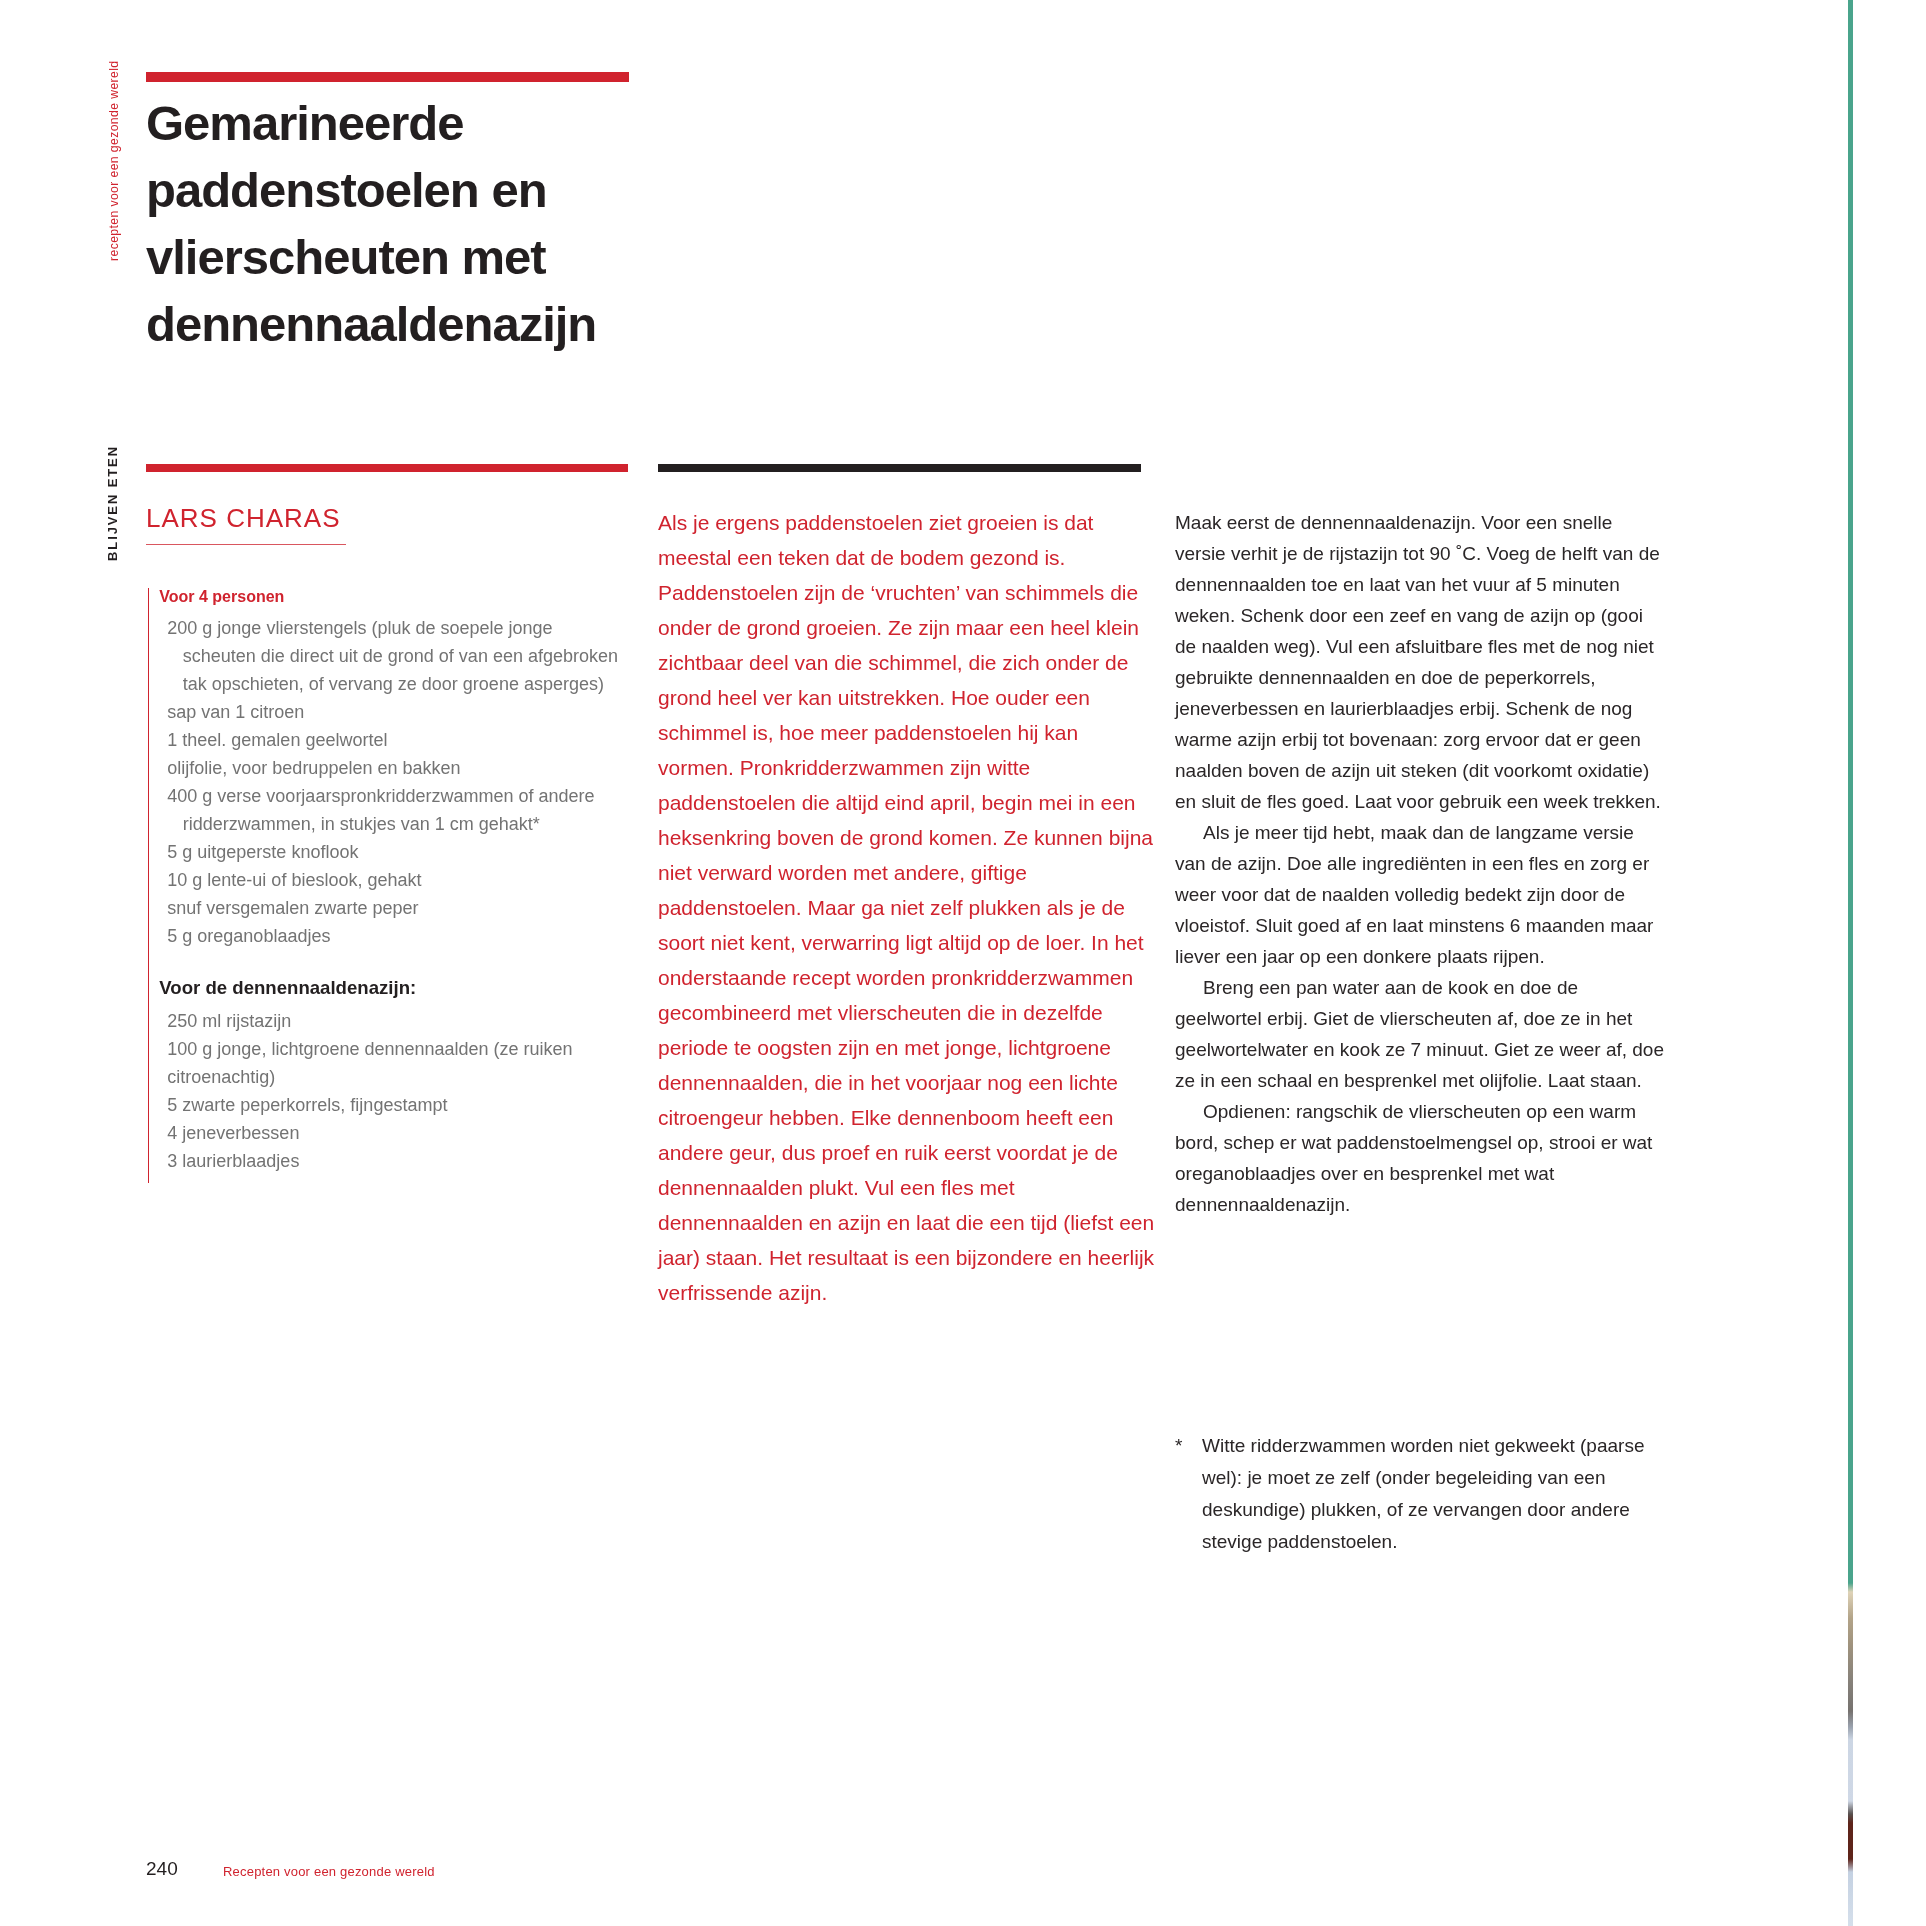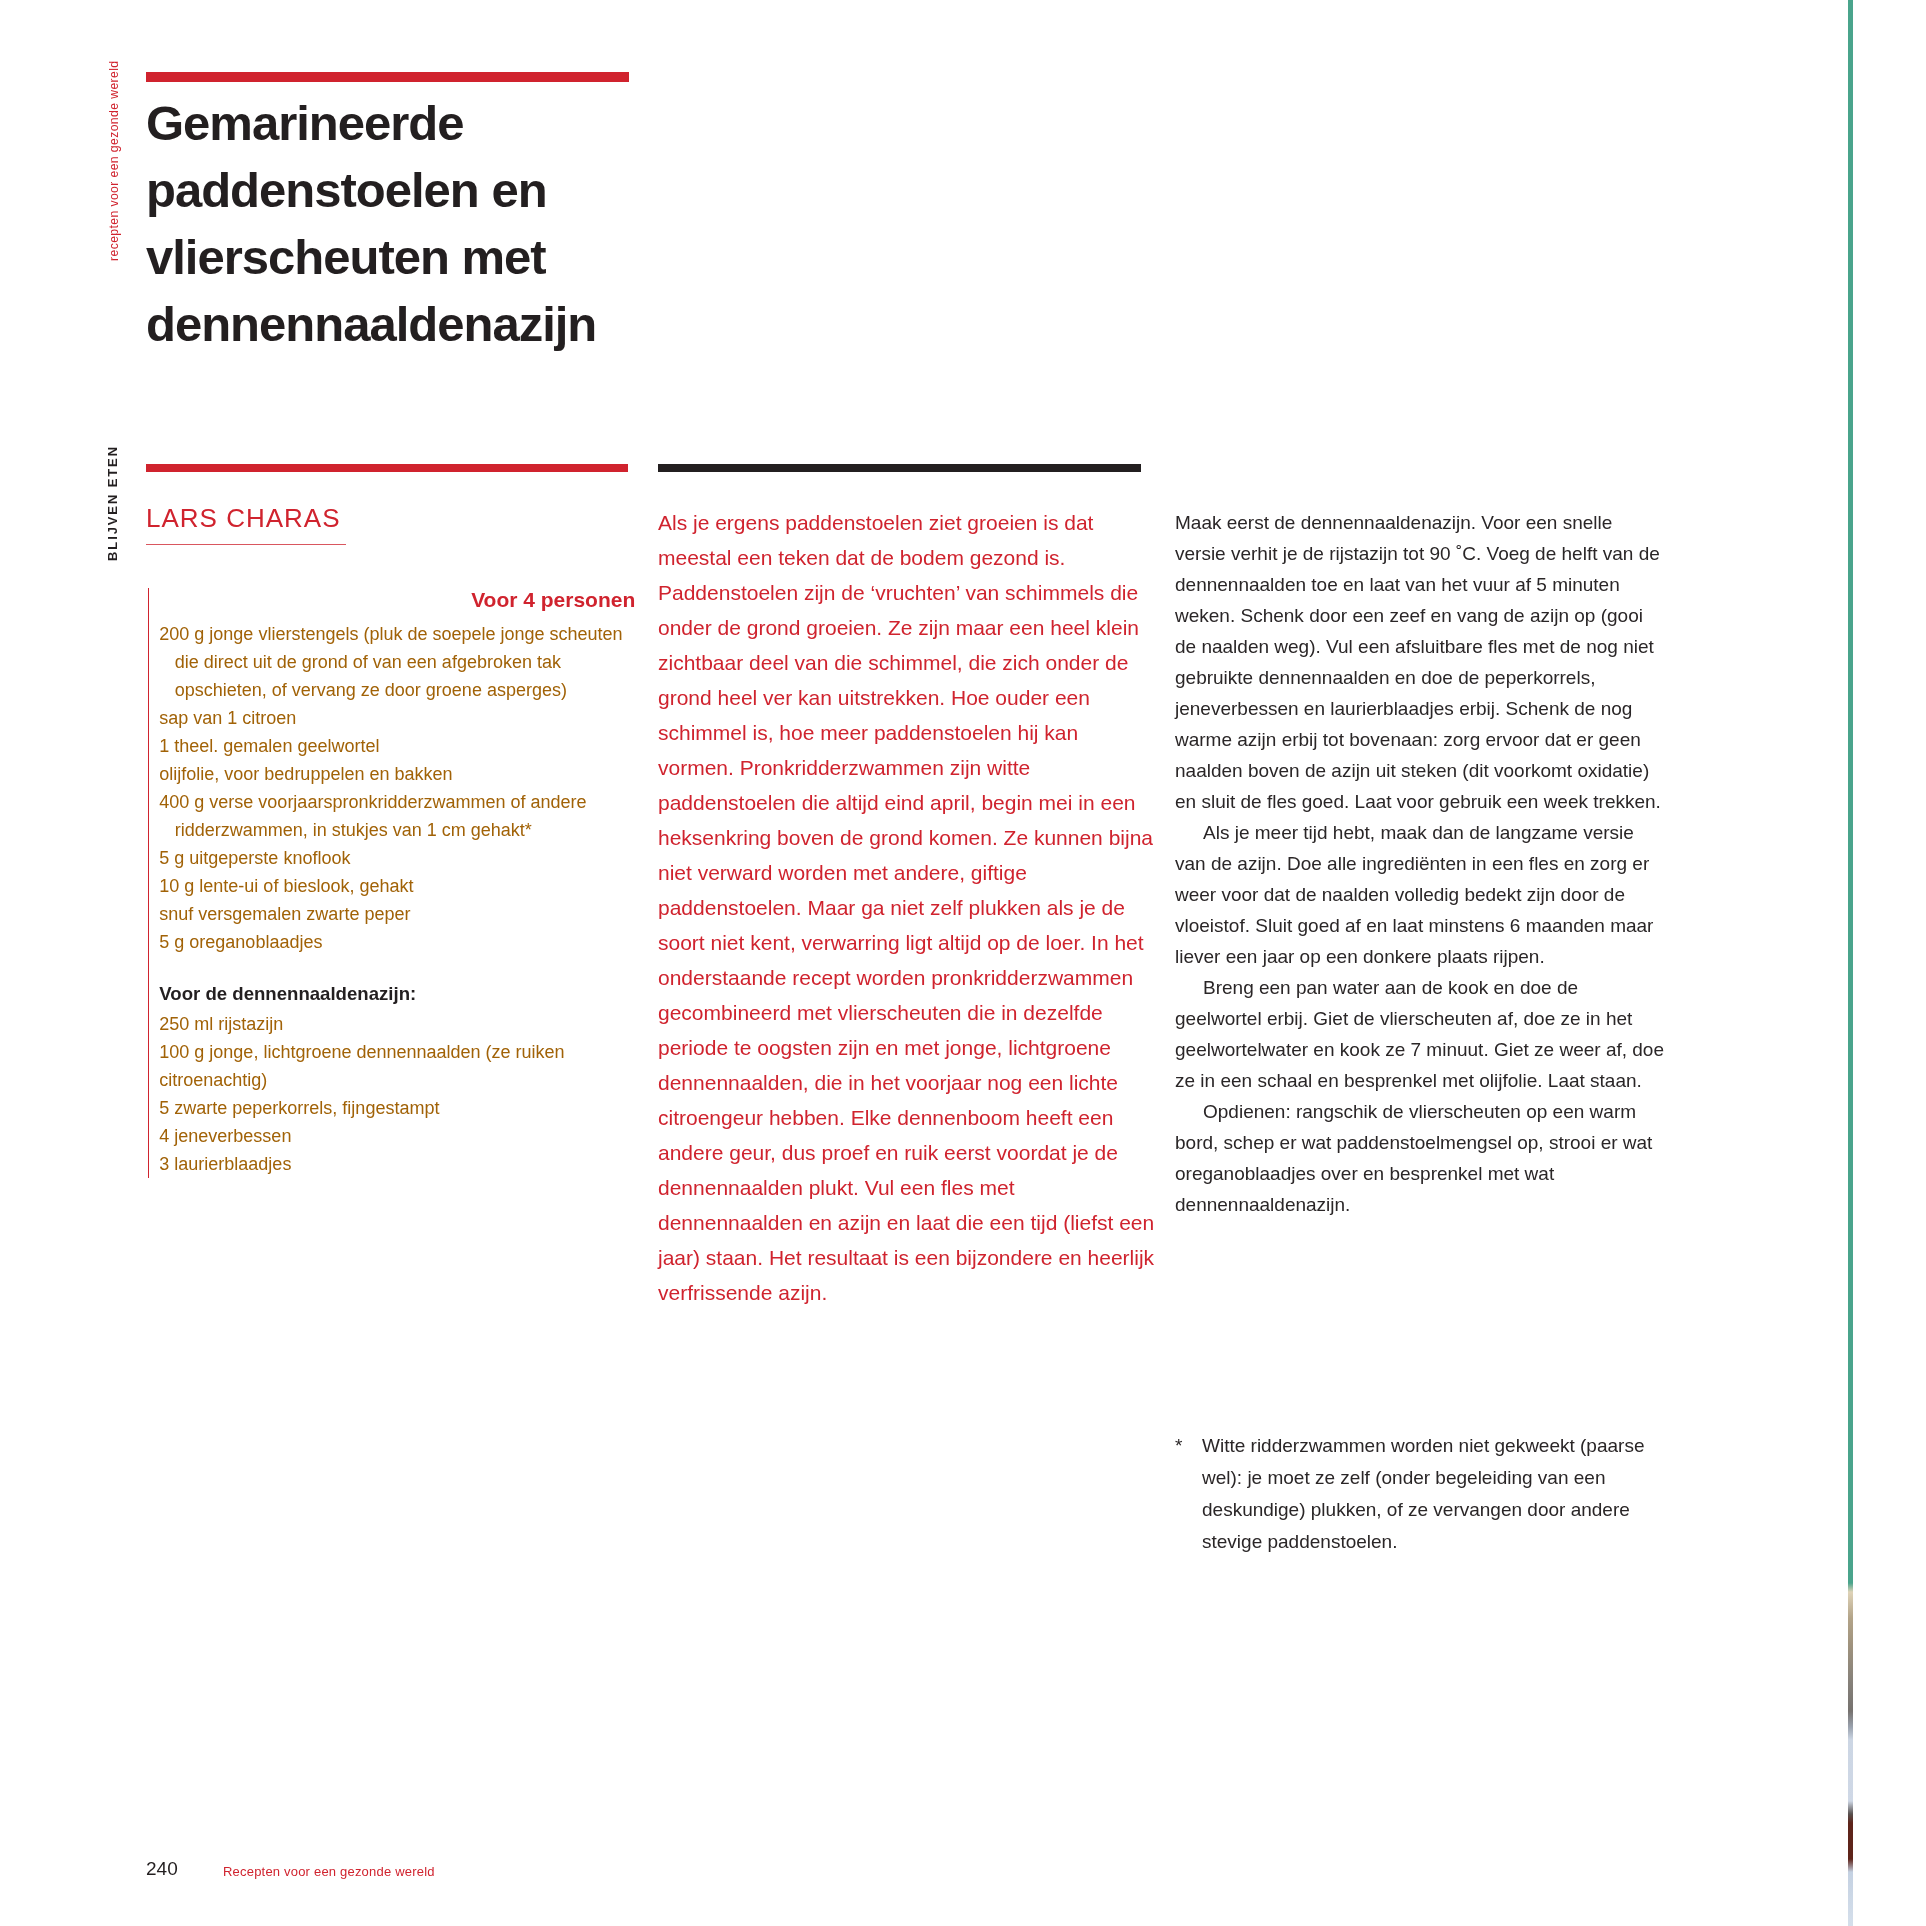--- a/index.html
+++ b/index.html
@@ -59,25 +59,25 @@
 
   
   .ingredients {
     position: absolute;
     left: 148px; top: 588px; width: 476px;
     border-left: 1.9px solid var(--red);
     padding-left: 10.3px;
   }
   .servings-heading {
     margin: 0 0 7.7px 0;
-    font-size: 21px; font-weight: 700; color: var(--red); text-align: right;
+    font-size: 16px; font-weight: 700; color: var(--red);
   }
   .ing-list {
-    list-style: none; margin: 0; padding: 0;
-    font-size: 18px; line-height: 28px; color: #a16207;
+    list-style: none; margin: 8px; padding: 0;
+    font-size: 18px; line-height: 28px; color: #737373;
   }
   .ing-list.hang li { padding-left: 15.4px; text-indent: -15.4px; }
   .vinegar-heading {
     margin: 27px 0 5.1px 0;
     font-size: 18.6px; font-weight: 700; color: var(--ink);
   }
 
   
   .intro {
     position: absolute;

